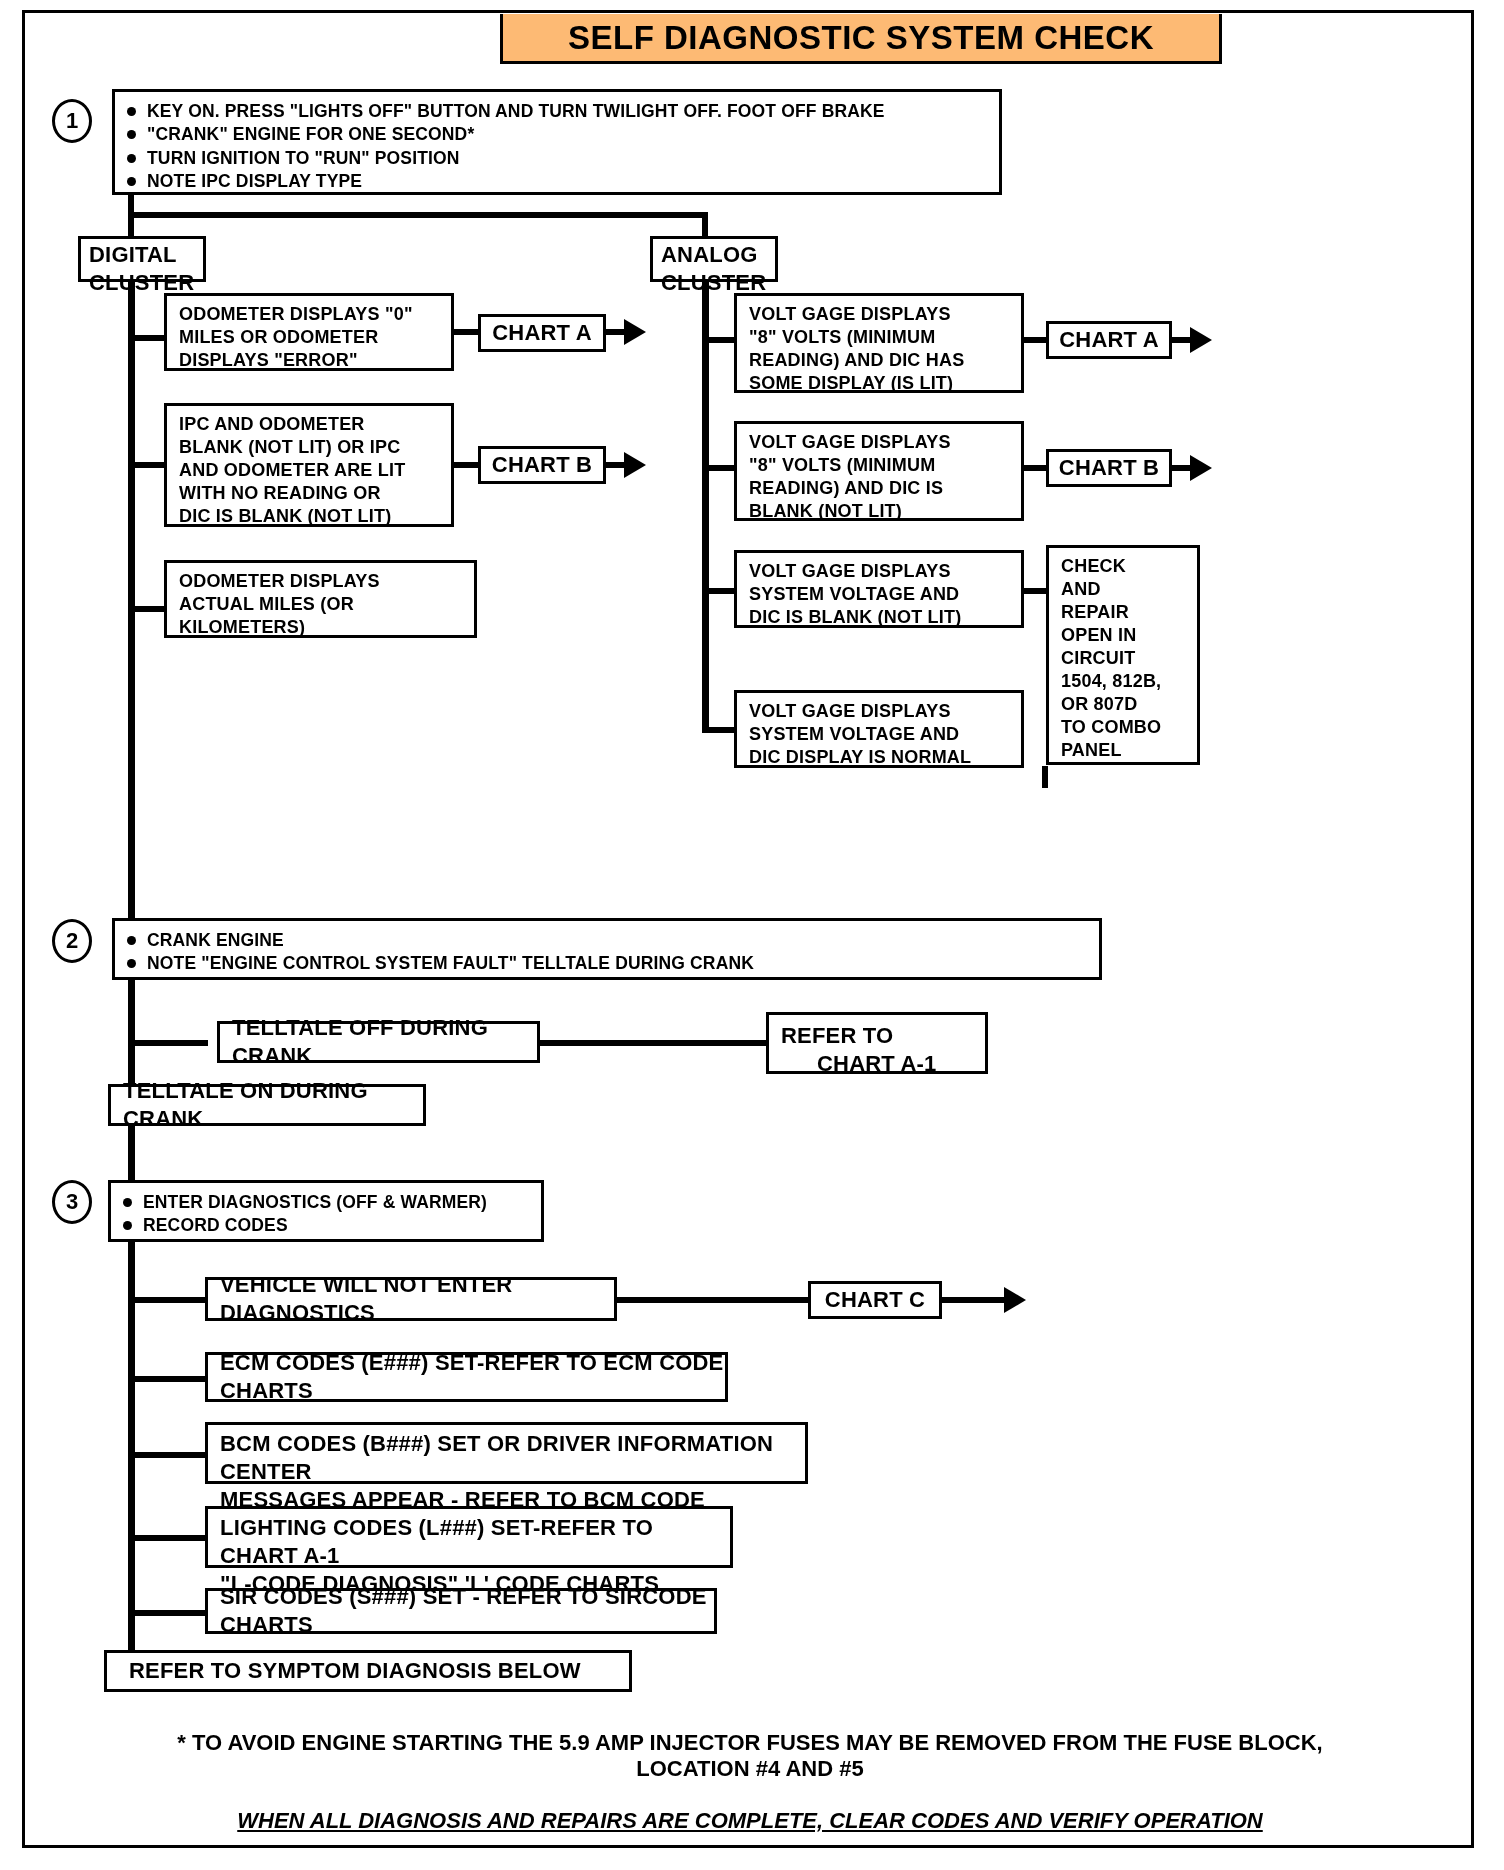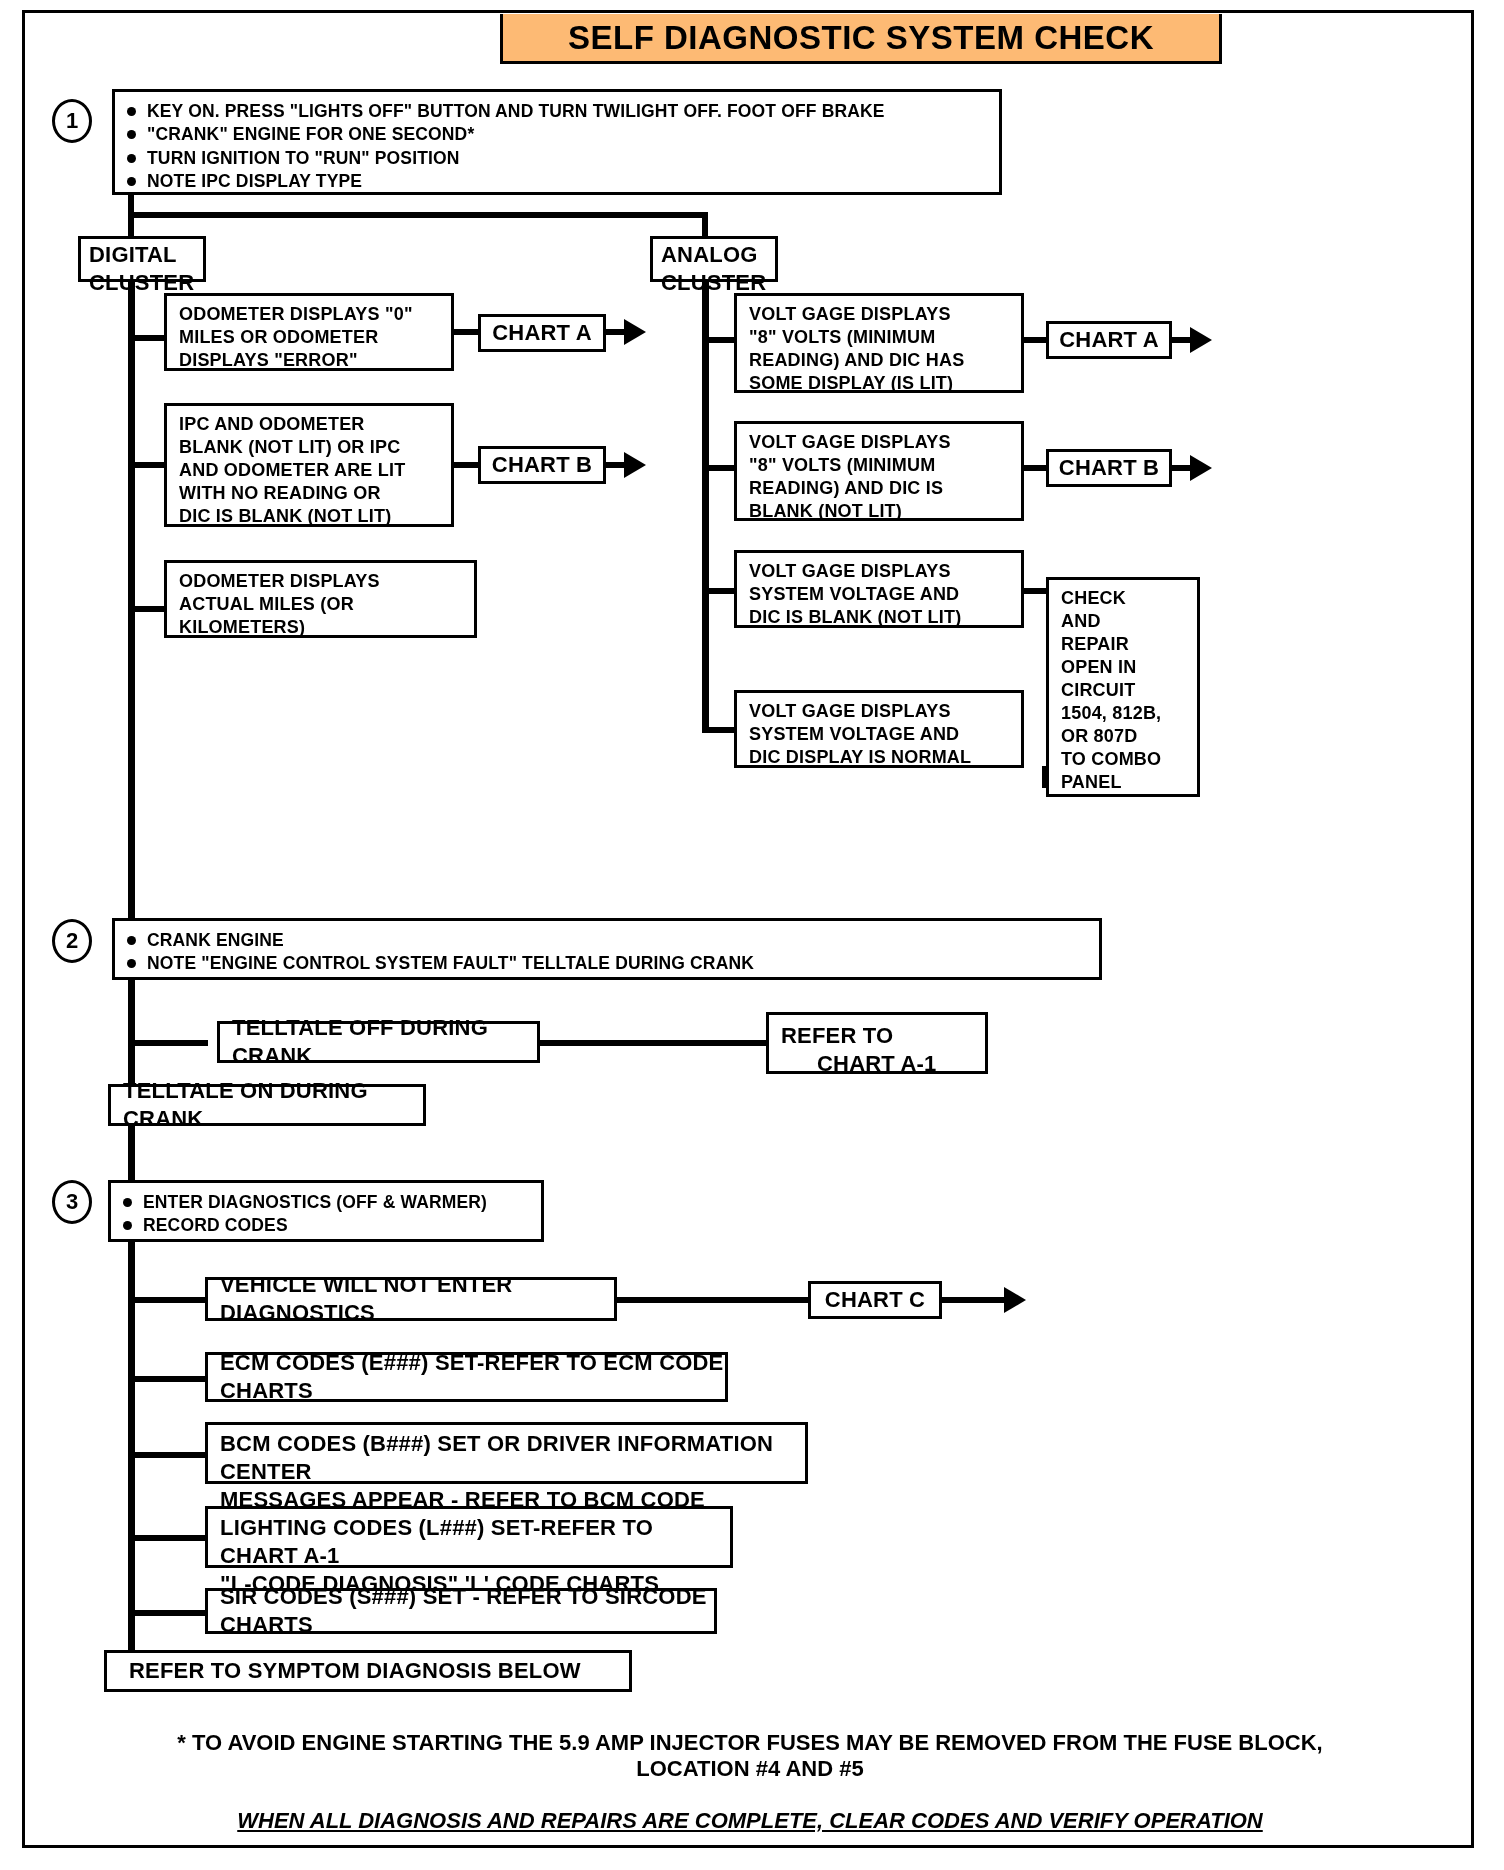--- a/index.html
+++ b/index.html
@@ -206,21 +206,21 @@
   <div class="ln" style="left:1022px;top:588px;width:26px;height:6px;"></div>
 
   <div class="bx pad" style="left:734px;top:690px;width:290px;height:78px;">
     <div class="t18">VOLT GAGE DISPLAYS</div>
     <div class="t18">SYSTEM VOLTAGE AND</div>
     <div class="t18">DIC DISPLAY IS NORMAL</div>
   </div>
 
   <div class="ln" style="left:1042px;top:766px;width:6px;height:22px;"></div>
 
-  <div class="bx pad" style="left:1046px;top:545px;width:154px;height:220px;margin-top:32px;">
+  <div class="bx pad" style="left:1046px;top:545px;width:154px;height:220px;">
     <div class="t18">CHECK</div>
     <div class="t18">AND</div>
     <div class="t18">REPAIR</div>
     <div class="t18">OPEN IN</div>
     <div class="t18">CIRCUIT</div>
     <div class="t18">1504, 812B,</div>
     <div class="t18">OR 807D</div>
     <div class="t18">TO COMBO</div>
     <div class="t18">PANEL</div>
   </div>

